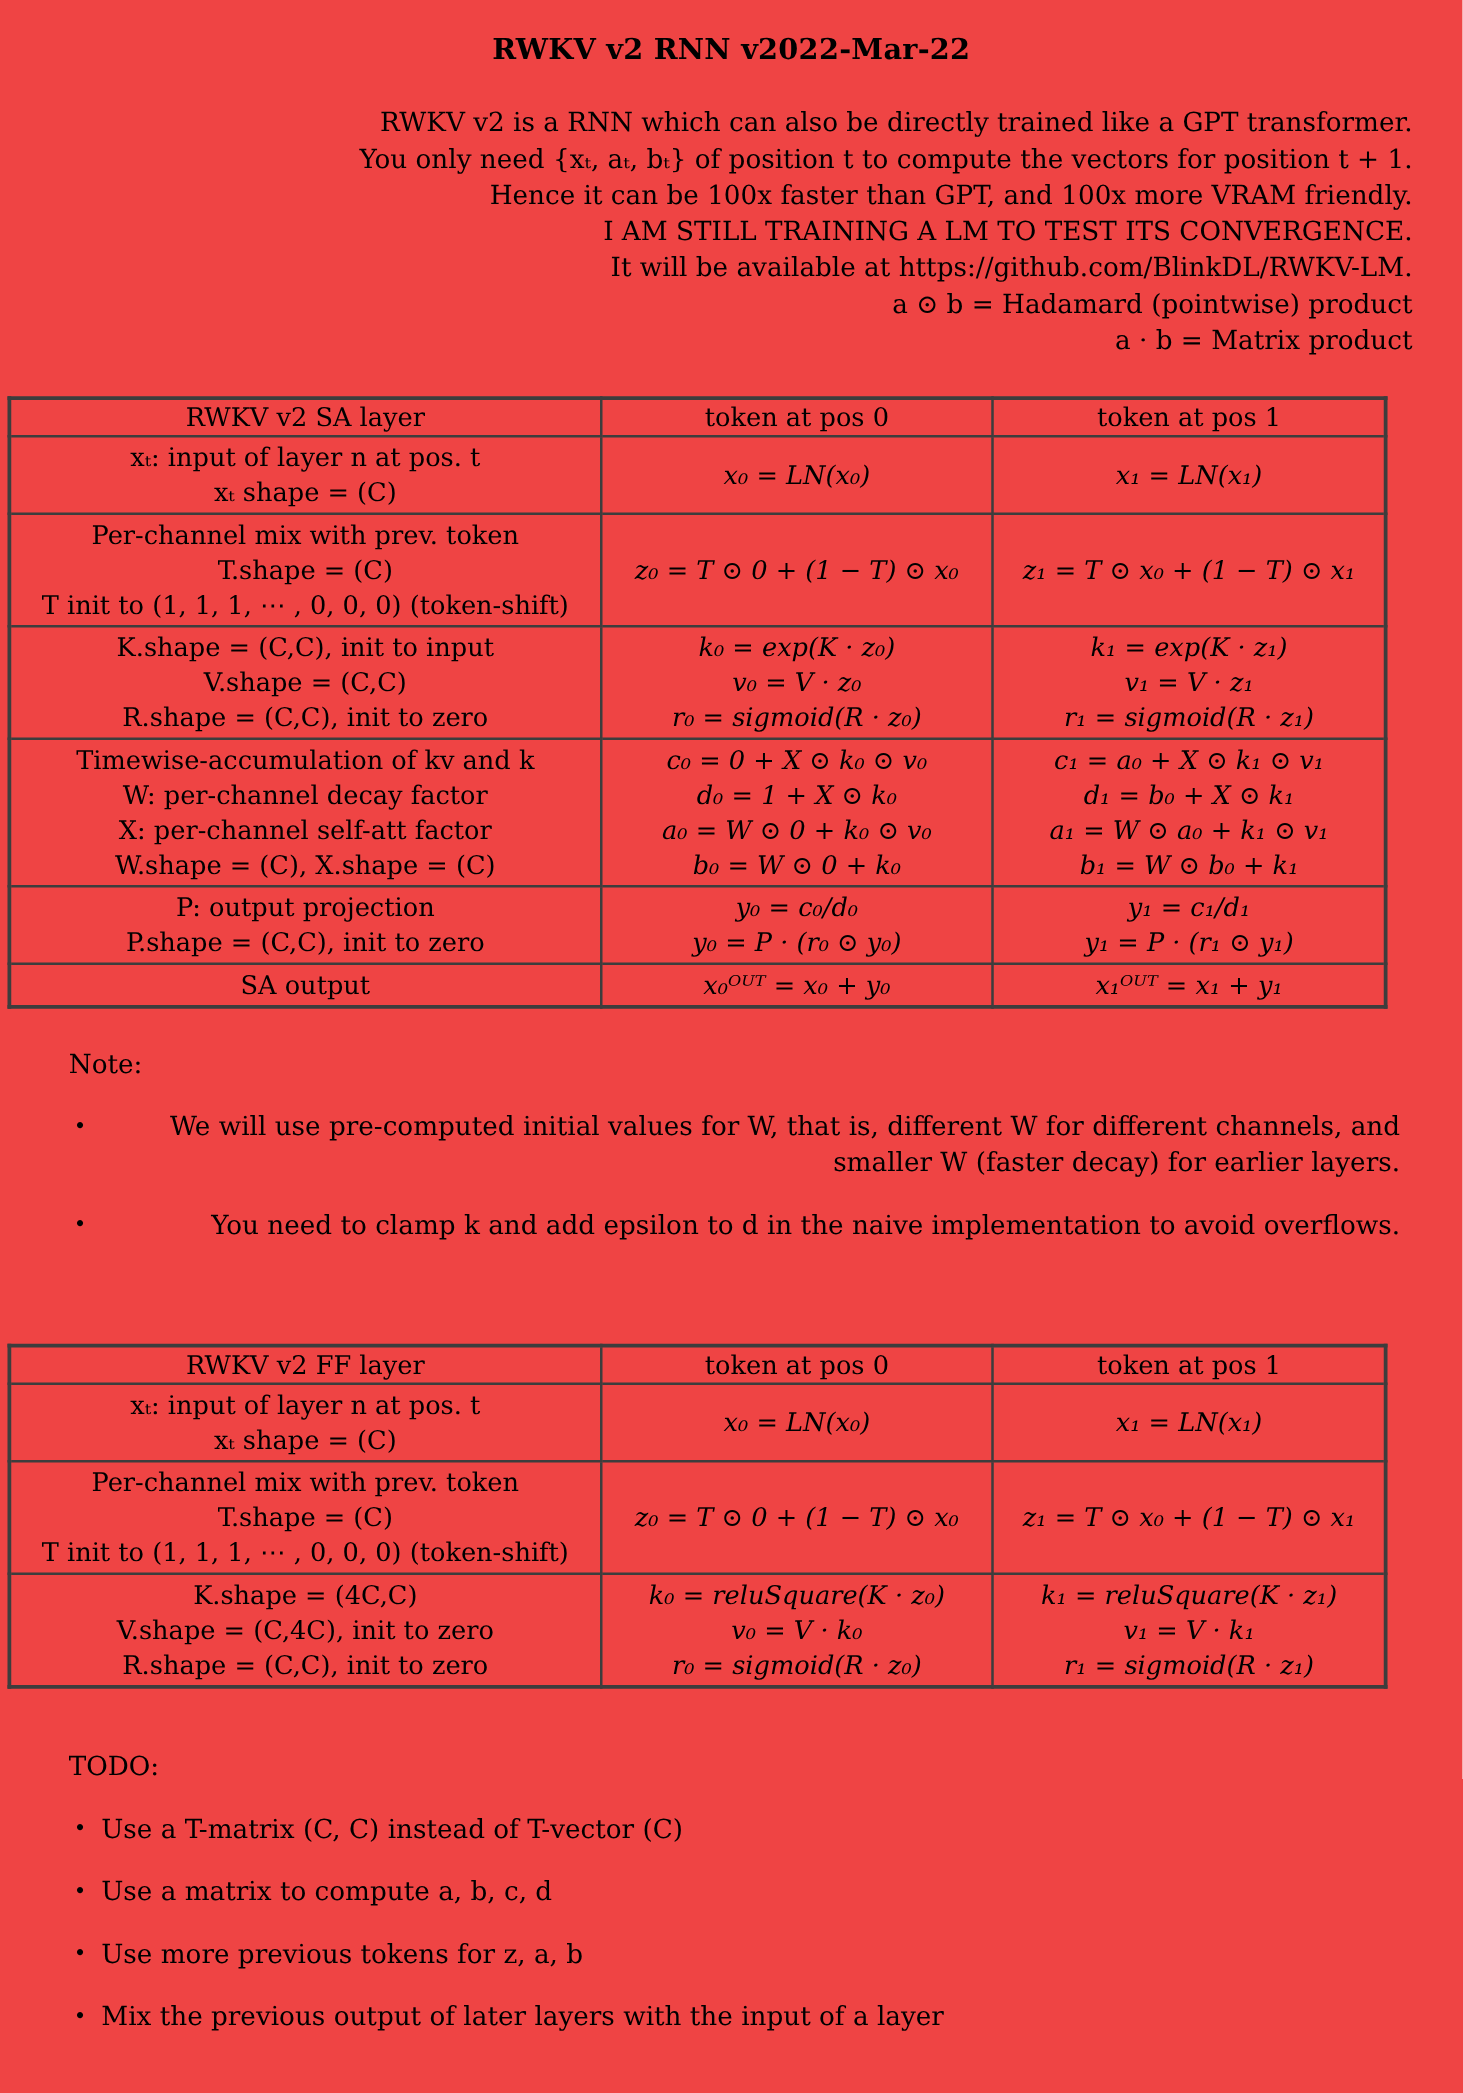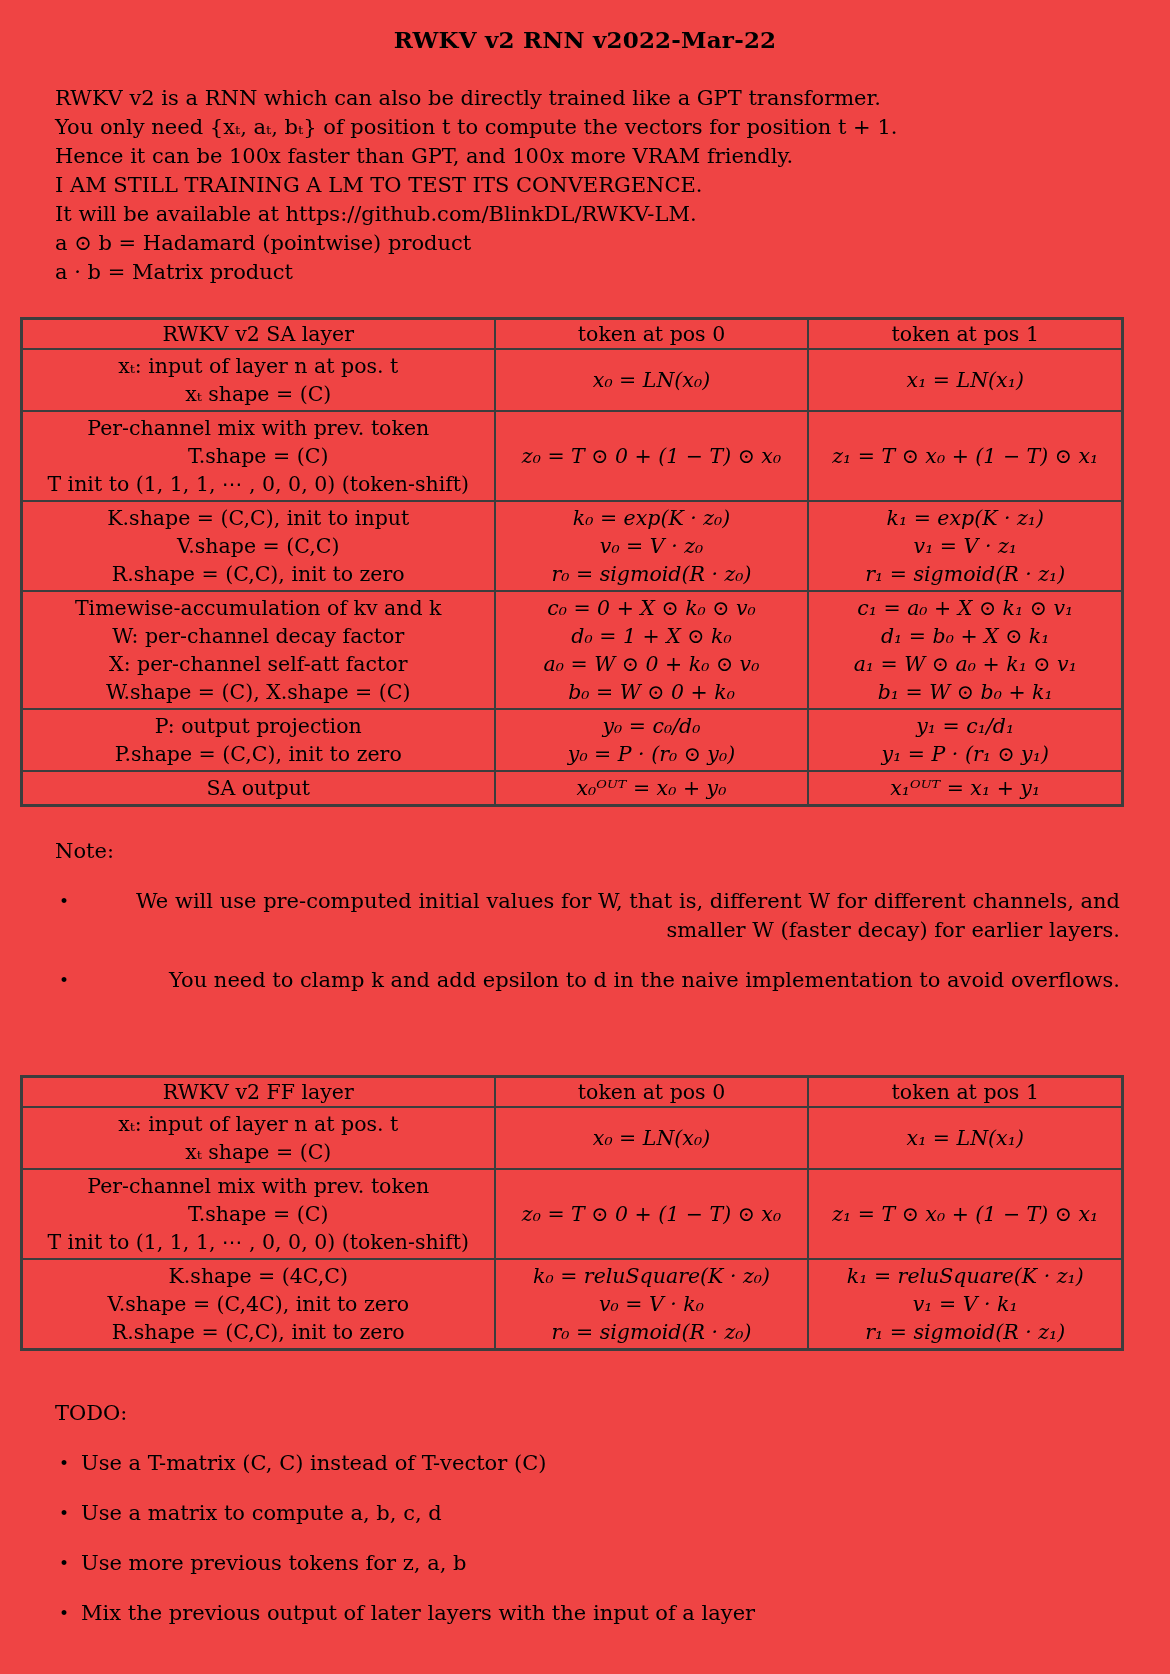--- a/index.html
+++ b/index.html
@@ -26,25 +26,26 @@
     line-height: 32px;
     letter-spacing: 0.2px;
   }
   .intro {
     margin: 28px 40px 0 55px;
     font-size: 21px;
   }
   .intro .intro-line {
     line-height: 29px;
     white-space: nowrap;
+    text-align: right;
   }
   table.sheet {
     border-collapse: collapse;
     table-layout: fixed;
-    margin-left: 20px;
+    margin-left: 6px;
     width: 1104px;
     border: 3px solid #3d3d3d;
   }
   table.sheet th,
   table.sheet td {
     border: 2px solid #3d3d3d;
     font-weight: normal;
     font-size: 20.5px;
     text-align: center;
     vertical-align: middle;

